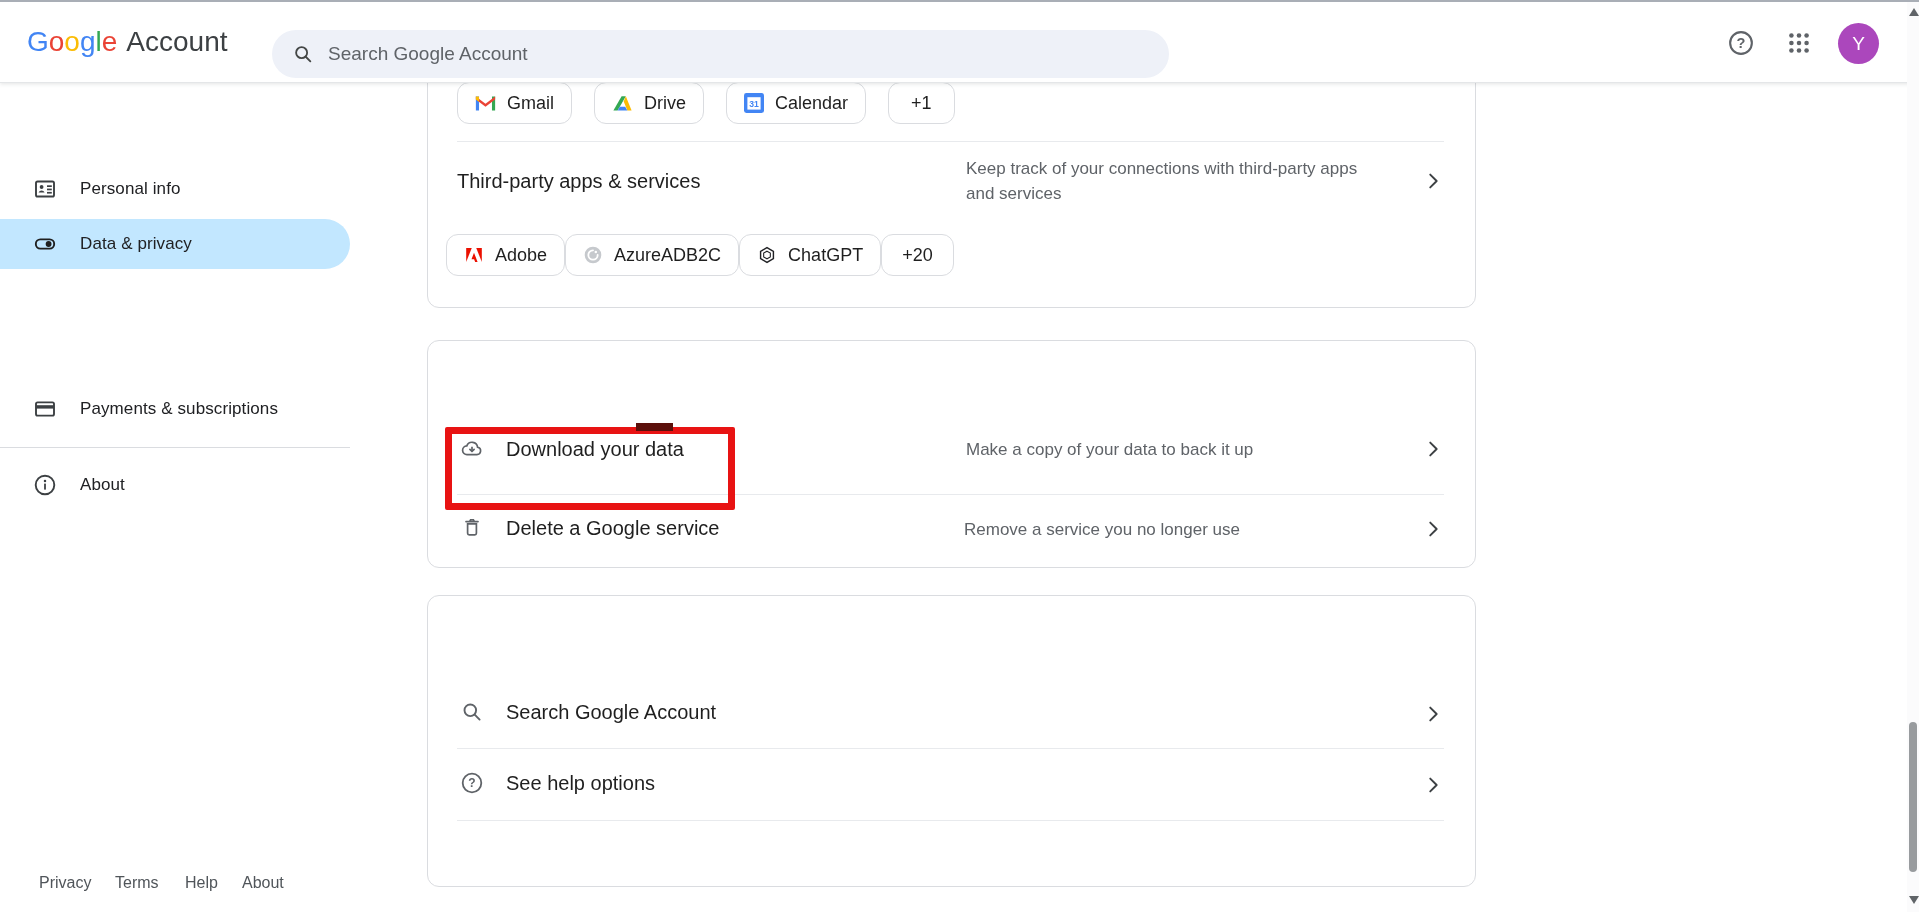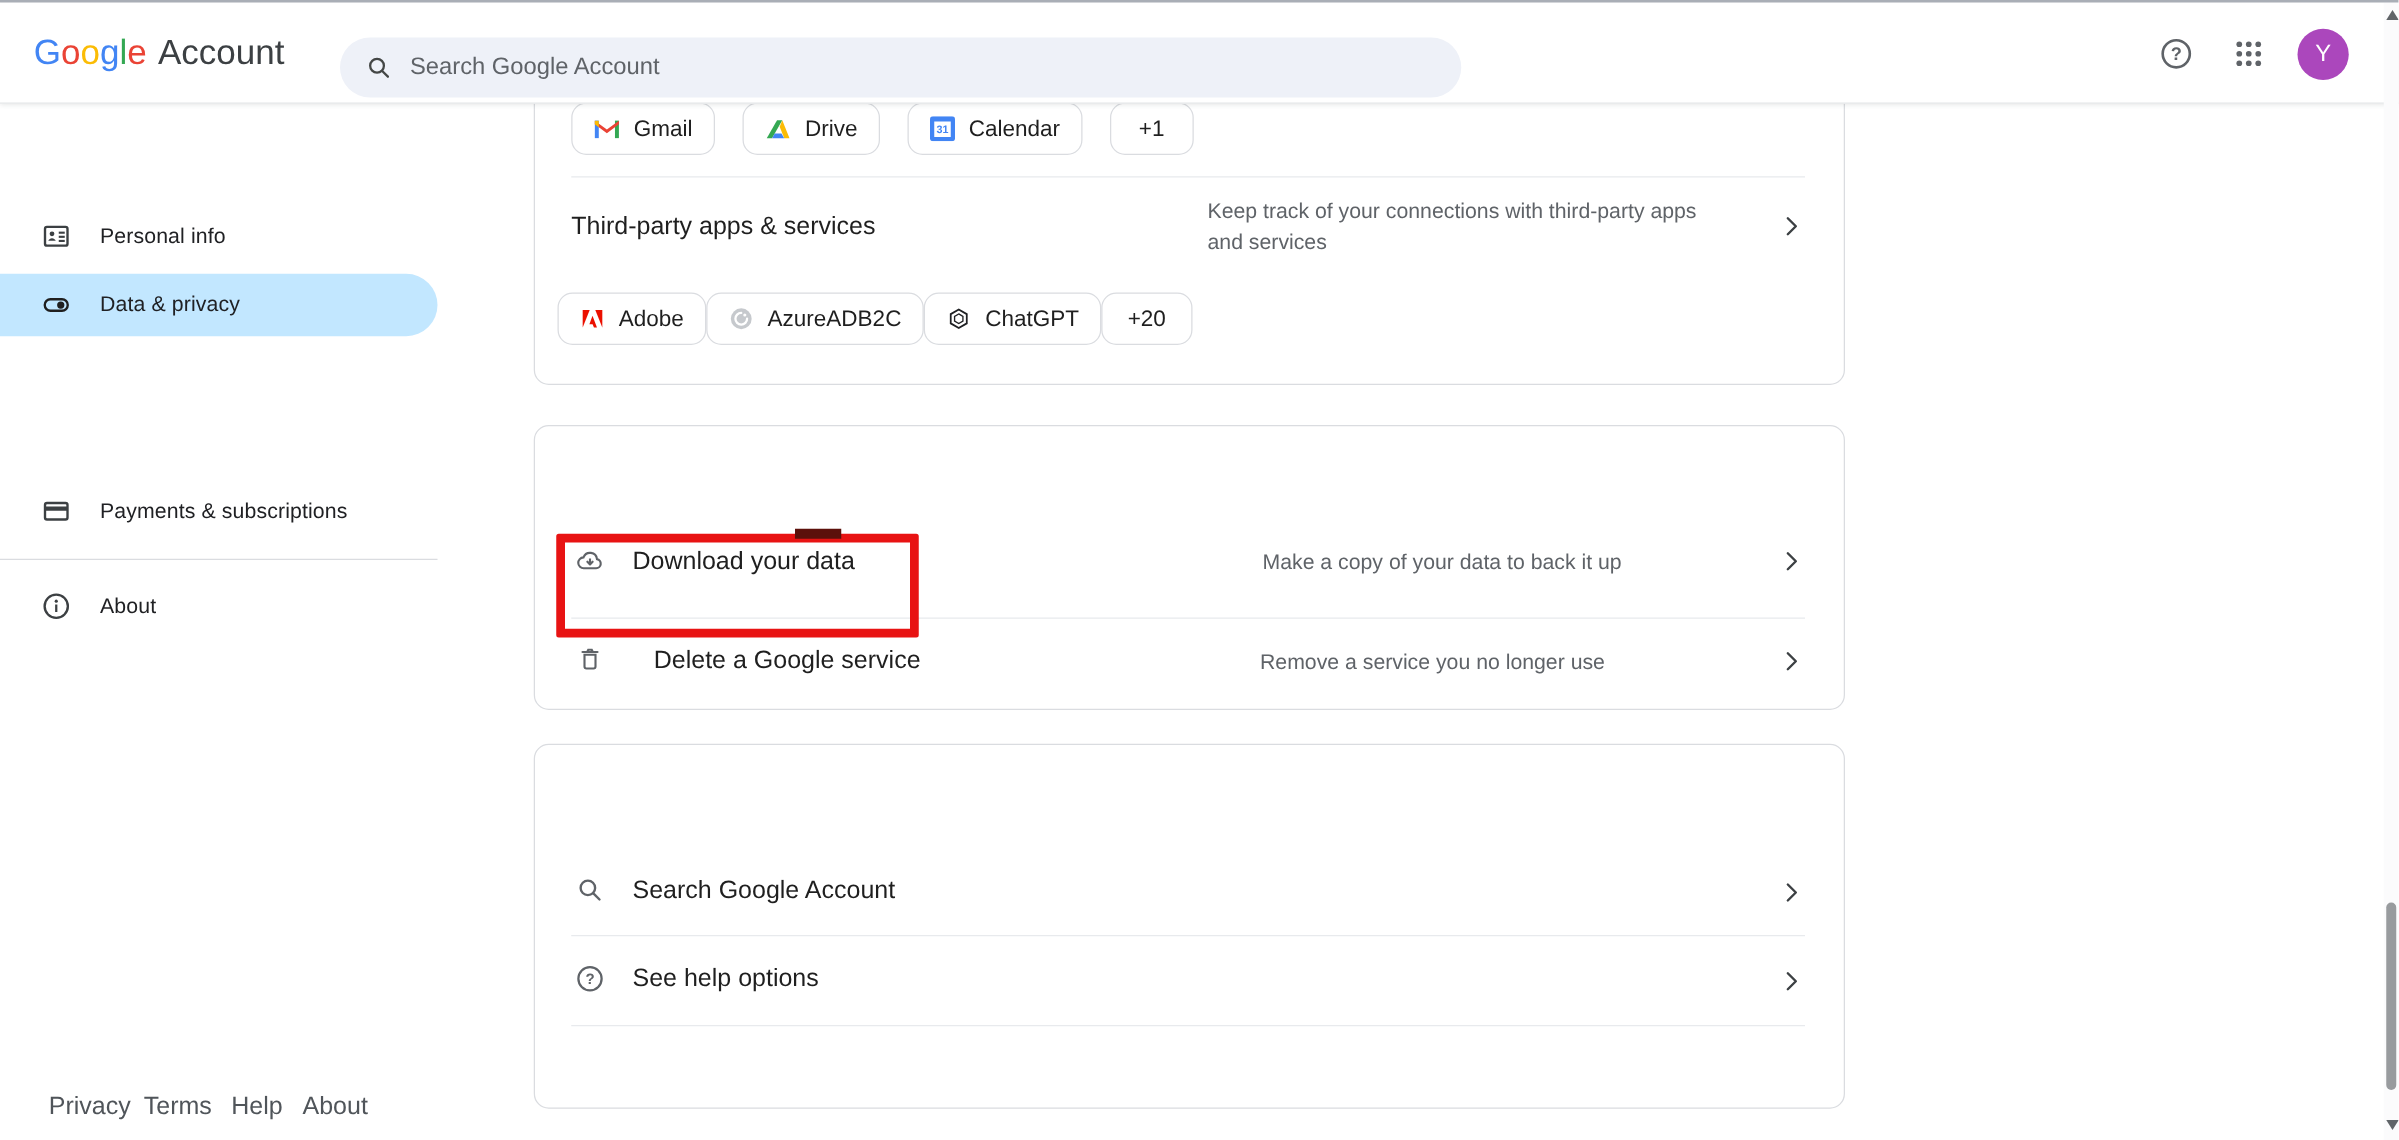--- a/index.html
+++ b/index.html
@@ -39,30 +39,30 @@
         border-radius:12px;z-index:1;}
   .card-title{position:absolute;font-size:27px;color:#1f1f1f;line-height:32px;}
   .divider{position:absolute;left:457px;width:987px;height:1px;background:#e8eaed;z-index:2;}
   .chiprow{position:absolute;display:flex;z-index:2;}
   .chip{display:inline-flex;align-items:center;height:40px;padding:0 17px;border:1px solid #dadce0;
         border-radius:12px;background:#fff;font-size:18px;color:#1f1f1f;cursor:pointer;white-space:nowrap;}
   .chip svg{margin-right:11px;}
   .link-row{position:absolute;left:427px;width:1047px;cursor:pointer;z-index:2;}
   .row-label{position:absolute;font-size:20px;color:#1f1f1f;line-height:24px;white-space:nowrap;}
   .row-title{position:absolute;font-size:20px;color:#1f1f1f;line-height:24px;white-space:nowrap;}
-  .row-desc{position:absolute;font-size:17px;color:#5f6368;line-height:25px;white-space:nowrap;margin-left:44px;}
+  .row-desc{position:absolute;font-size:17px;color:#5f6368;line-height:25px;white-space:nowrap;}
   .desc-block{position:absolute;left:539px;top:10px;width:440px;font-size:17px;color:#5f6368;line-height:25px;}
 
   
   .hilite{position:absolute;left:445px;top:427px;width:276px;height:69px;border:7px solid #e81313;
           border-radius:2px;z-index:4;pointer-events:none;}
   .hilite-smudge{position:absolute;left:636px;top:423px;width:37px;height:8px;background:#5c100b;z-index:5;}
 
   
-  .flink{position:absolute;top:874px;font-size:20px;color:#50555a;cursor:pointer;}
+  .flink{position:absolute;top:874px;font-size:16px;color:#50555a;cursor:pointer;}
 
   
   .sb-track{position:absolute;left:1907px;top:0;width:12px;height:912px;background:#fbfbfc;z-index:8;}
   .sb-up{position:absolute;left:1910px;top:8px;width:0;height:0;border-left:5px solid transparent;
          border-right:5px solid transparent;border-bottom:8px solid #606468;}
 </style>
 </head>
 <body>
 
 <div class="stage">
@@ -245,21 +245,21 @@
   </div>
 
   <div class="divider" style="top:494px"></div>
 
   <div class="link-row" style="top:494px;height:69px">
     <svg class="abs" style="left:33px;top:21px" width="24" height="24" viewBox="0 0 24 24">
       <path d="M7.6 8.8h8.8v9.4a1.6 1.6 0 0 1-1.6 1.6H9.2a1.6 1.6 0 0 1-1.6-1.6z" fill="none" stroke="#5f6368" stroke-width="1.7"></path>
       <path d="M6 6.6h12" stroke="#5f6368" stroke-width="1.7" stroke-linecap="round"></path>
       <path d="M9.8 6.4l.8-1.6h2.8l.8 1.6" fill="none" stroke="#5f6368" stroke-width="1.7"></path>
     </svg>
-    <span class="row-label" style="left:96px;top:22px">Delete a Google service</span>
+    <span class="row-label" style="left:79px;top:22px">Delete a Google service</span>
     <span class="row-desc" style="left:537px;top:23px">Remove a service you no longer use</span>
     <svg class="abs" style="left:995px;top:24px" width="22" height="22" viewBox="0 0 24 24">
       <path d="M9 5l7 7-7 7" fill="none" stroke="#3c4043" stroke-width="2.1" stroke-linecap="round" stroke-linejoin="round"></path>
     </svg>
   </div>
 
   <div class="hilite"></div>
   <div class="hilite-smudge"></div>
 
   <div class="card" style="top:595px;height:290px"></div>

